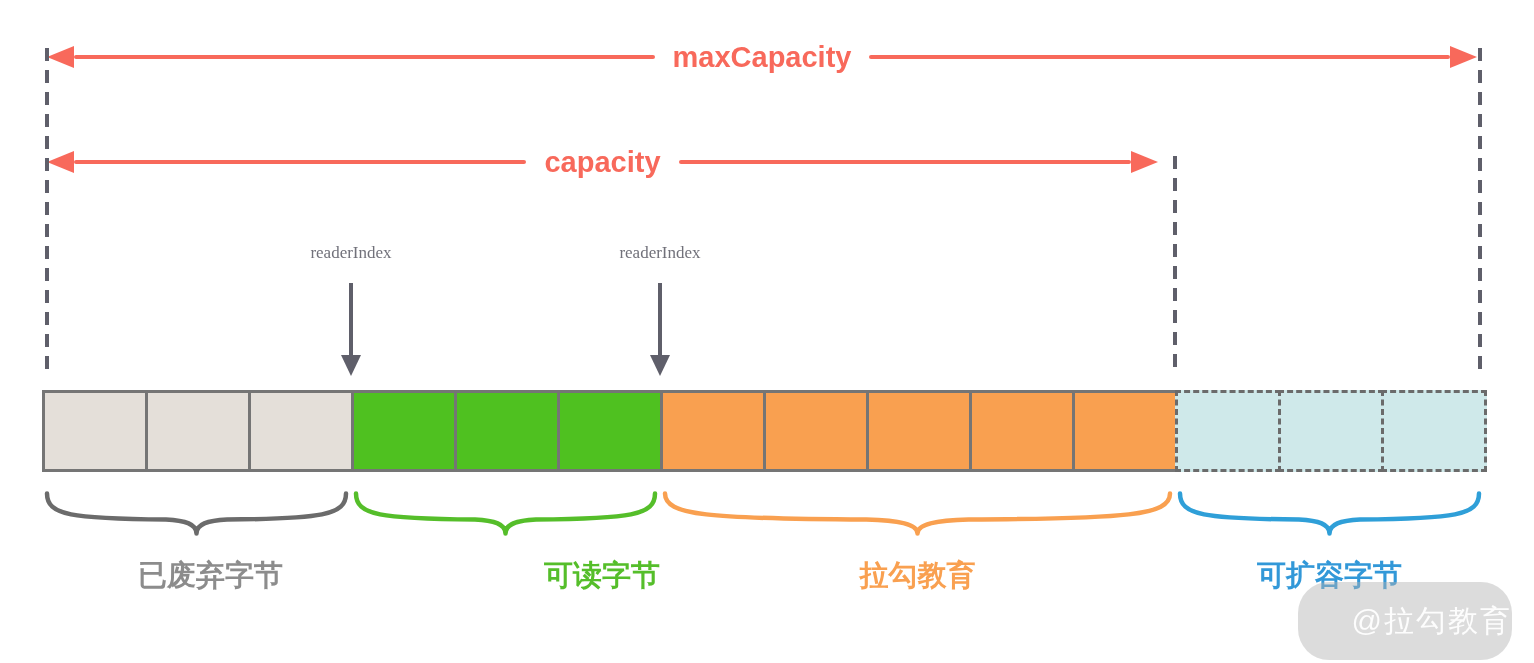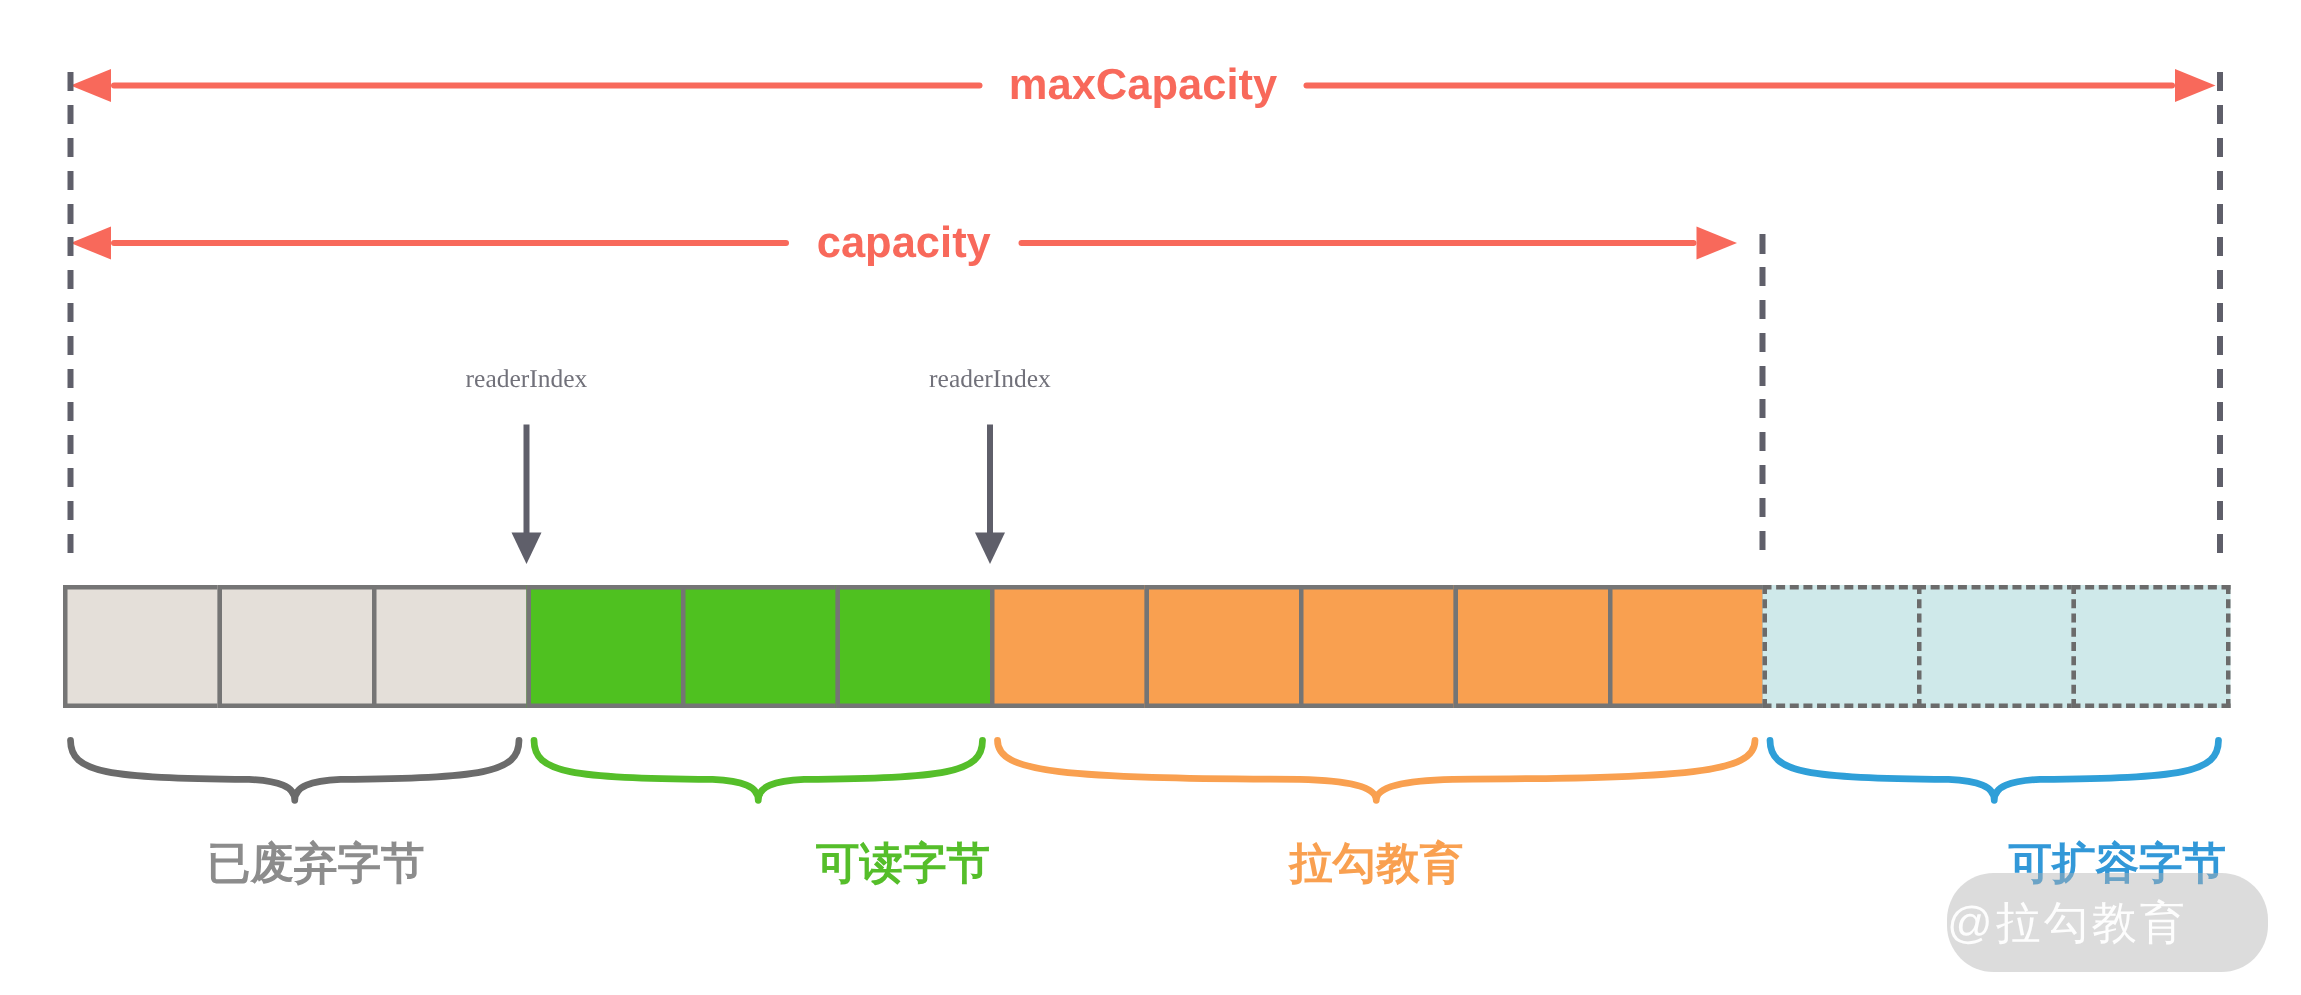--- a/index.html
+++ b/index.html
@@ -109,26 +109,26 @@
     text-align: center;
     white-space: nowrap;
   }
 
   
   .watermark {
     position: absolute;
     left: 1298px;
     top: 582px;
     width: 214px;
-    height: 66px;
+    height: 78px;
     border-radius: 31px;
     background: rgba(178, 178, 178, 0.45);
     display: flex;
     align-items: center;
-    justify-content: flex-start;
+    justify-content: flex-end;
     font-size: 30px;
     letter-spacing: 2px;
     color: rgba(255, 255, 255, 0.92);
   }
 </style>
 </head>
 <body>
 
 <div class="canvas">
 
@@ -192,20 +192,20 @@
         <path d="M 3 4 C 3 25.85, 45.989999999999995 29.14, 204.4 30.080000000000002 C 237.615 31.020000000000003, 255.5 34.78, 255.5 44 C 255.5 34.78, 273.385 31.020000000000003, 306.59999999999997 30.080000000000002 C 465.01 29.14, 508 25.85, 508 4" fill="none" stroke="#F9A050" stroke-width="4.5" stroke-linecap="round" stroke-linejoin="round"></path>
       </svg>
       <svg class="brace-svg" width="305" height="47" viewBox="0 0 305 47" style="left: 1177px;">
         <path d="M 3 4 C 3 25.85, 27.45 29.14, 122 30.080000000000002 C 141.82500000000002 31.020000000000003, 152.5 34.78, 152.5 44 C 152.5 34.78, 163.175 31.020000000000003, 183 30.080000000000002 C 277.55 29.14, 302 25.85, 302 4" fill="none" stroke="#2F9FD8" stroke-width="4.5" stroke-linecap="round" stroke-linejoin="round"></path>
       </svg>
     </div>
   <div>
       <div class="section-label" style="left: 56px; width: 309px; color: rgb(140, 140, 140);">已废弃字节</div>
       <div class="section-label" style="left: 351px; width: 309px; color: rgb(85, 190, 42); text-align: right;">可读字节</div>
       <div class="section-label" style="left: 660px; width: 515px; color: rgb(249, 160, 80);">拉勾教育</div>
-      <div class="section-label" style="left: 1175px; width: 309px; color: rgb(50, 152, 216); text-align: right;">可扩容字节</div>
+      <div class="section-label" style="left: 1175px; width: 309px; color: rgb(50, 152, 216);">可扩容字节</div>
     </div>
 
   <div class="watermark">
     <span>@拉勾教育</span>
   </div>
 
 </div>
 
 </body></html>

